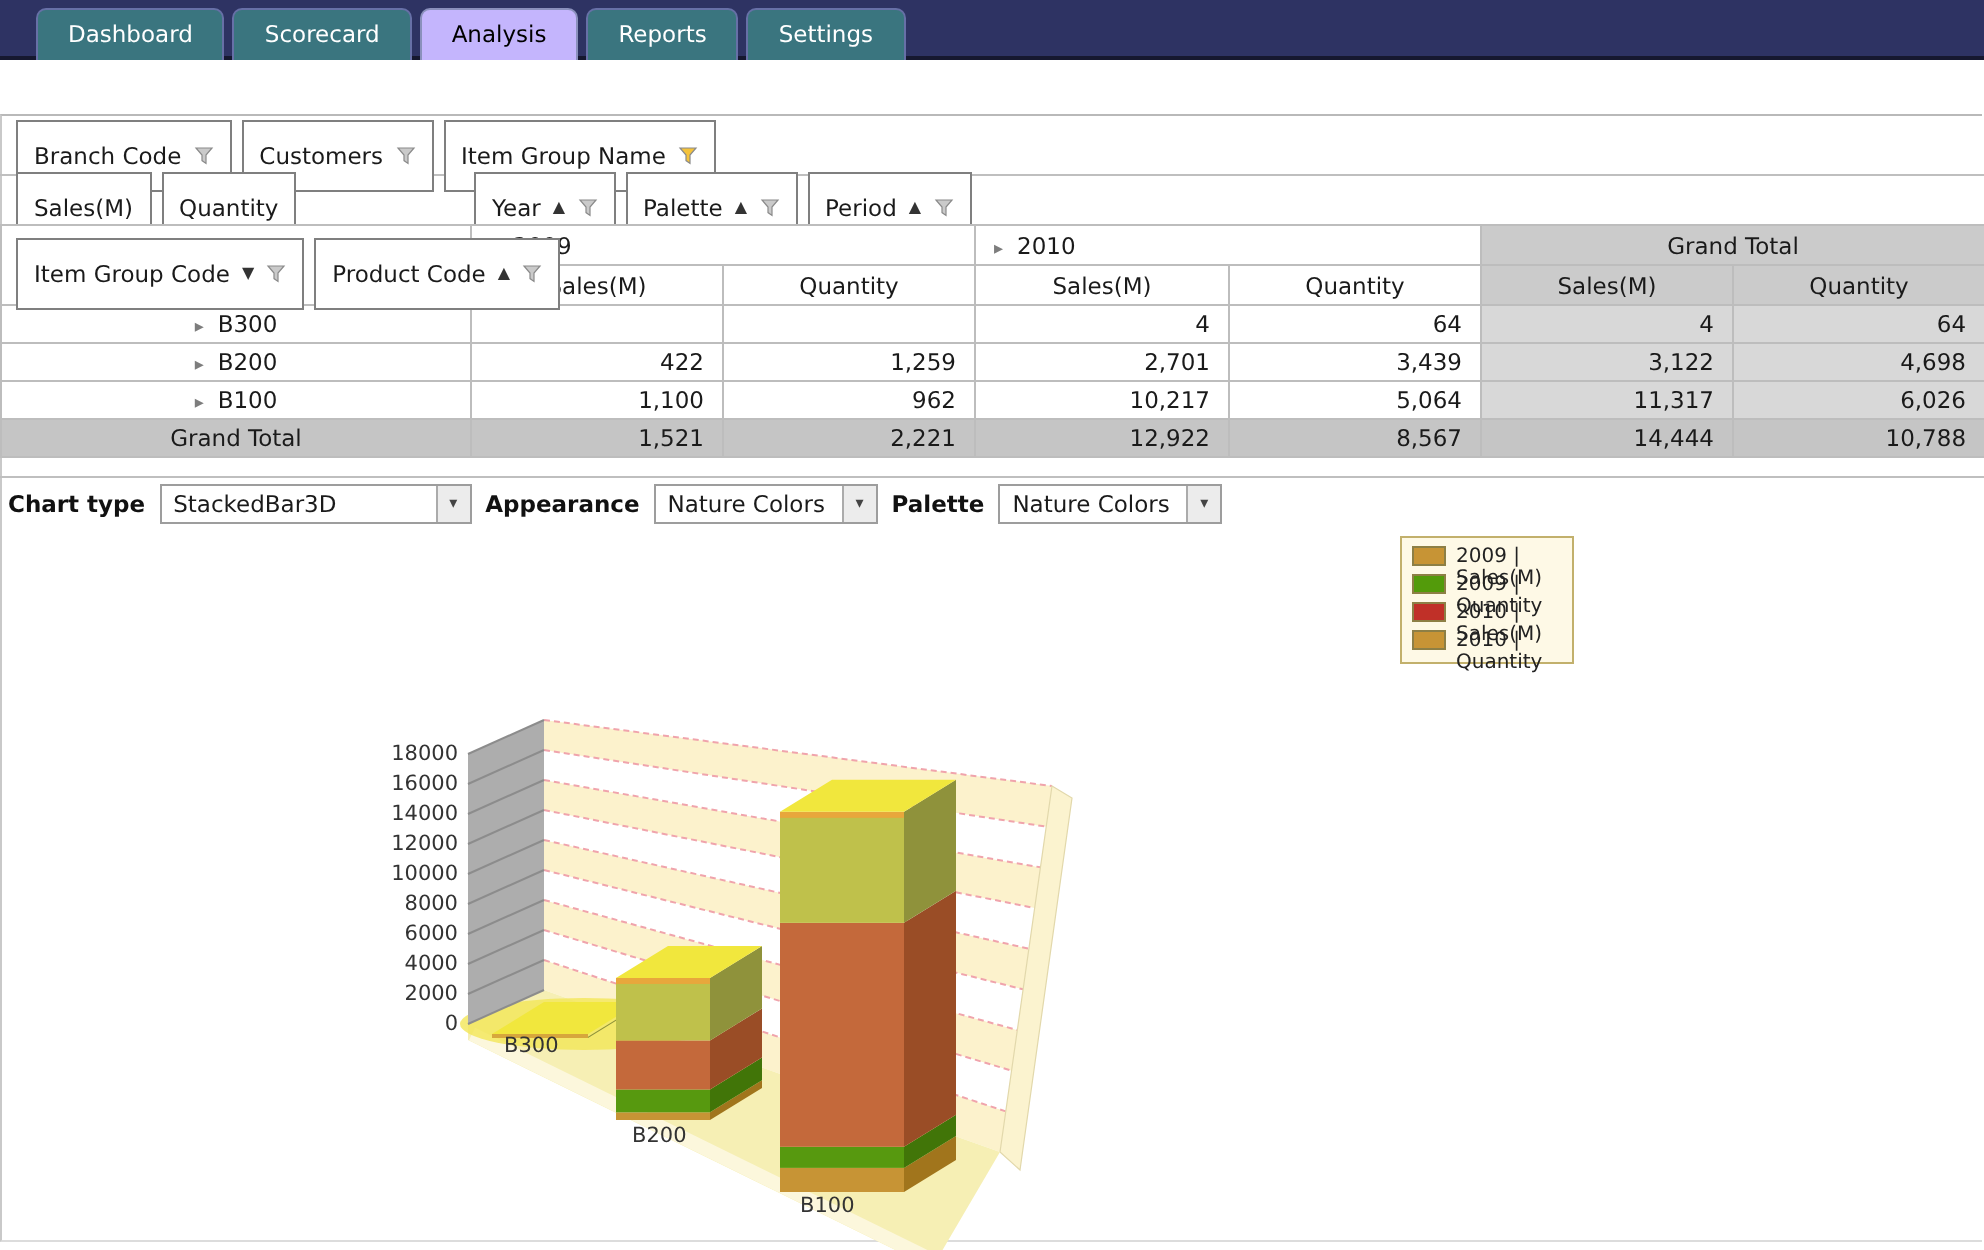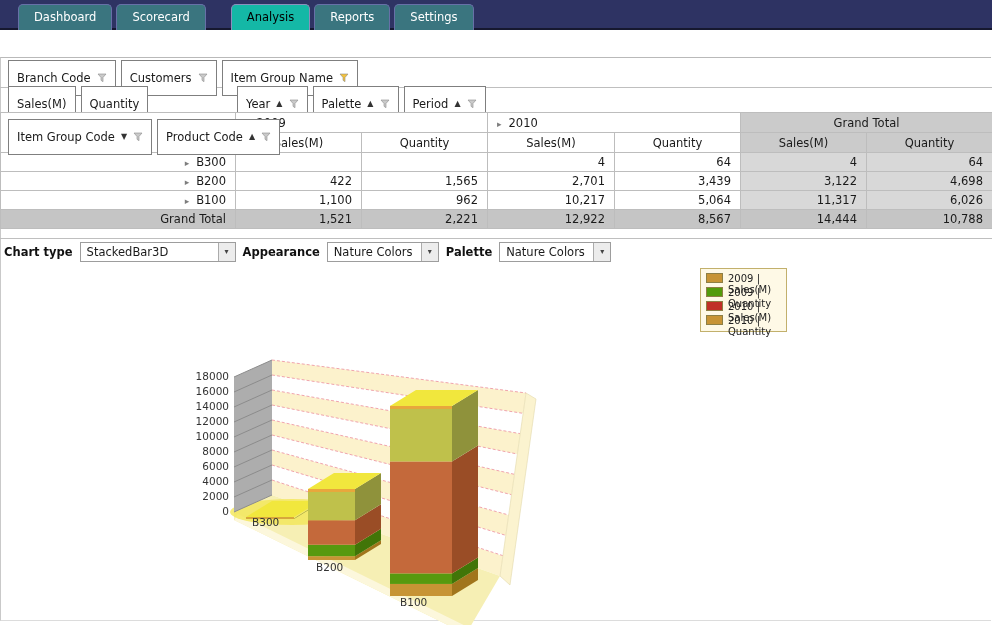--- a/index.html
+++ b/index.html
@@ -4,21 +4,21 @@
 <style>
   * { box-sizing: border-box; }
   html,body { margin:0; padding:0; background:#fff; }
   body { font-family:"DejaVu Sans", sans-serif; font-size:11.5px; color:#1a1a1a; }
   .stage { position:relative; width:992px; height:625px; overflow:hidden; background:#fff; }
 
   
   .topbar { position:absolute; left:0; top:0; width:992px; height:30px; background:#2E3363; border-bottom:2px solid #16182F; }
   .tabs { position:absolute; left:18px; top:4px; display:flex; gap:4px; height:26px;justify-content:flex-end; }
   .tab { height:26px; line-height:25px; padding:0 15px; background:#3A757F; color:#fff; border:1px solid #6770A7; border-bottom:none; border-radius:5px 5px 0 0; cursor:default; }
-  .tab.active { background:#14b8a6; color:#000; border-color:#8A90BC;margin-left:21px; }
+  .tab.active { background:#c4b5fd; color:#000; border-color:#8A90BC; }
 
   
   .crumbs { position:absolute; left:22px; top:36px; display:flex; gap:14px; align-items:center; }
   .crumb-title { font-weight:bold; color:#0D0D30; }
   .crumb-link { color:#6E6A90; }
   .crumb-sep { color:#9A97B0; }
 
   
   .panel-frame { position:absolute; left:0; top:57px; width:991px; height:564px; border-left:1px solid #C9C9C9; border-top:1px solid #B9B9B9; border-bottom:1px solid #DCDCDC; pointer-events:none; }
   .hline { position:absolute; left:0; width:992px; height:1px; background:#BFBFBF; }
@@ -29,21 +29,21 @@
   .toolbtn .sort { font-size:8px; color:#333; line-height:1; }
 
   
   table.pivot { position:absolute; left:0; top:112px; width:992px; border-collapse:collapse; table-layout:fixed; }
   table.pivot th, table.pivot td { border:1px solid #BDBDBD; padding:0 9px; font-weight:normal; overflow:hidden; white-space:nowrap; }
   table.pivot thead tr { height:20px; }
   table.pivot tbody tr { height:19px; }
   th.grp { text-align:left; background:#fff; }
   th.sub { text-align:center; background:#fff; }
   th.gt  { background:#CBCBCB; text-align:center; }
-  td.rowlabel { text-align:right; background:#fff; }
+  td.rowlabel { text-align:center; background:#fff; }
   td.val { text-align:right; background:#fff; }
   td.gtcol { background:#D8D8D8; }
   tr.gtrow td { background:#C5C5C5; }
   .exp { color:#7d7d7d; font-size:9px; margin-right:7px; cursor:pointer; }
 
   
   .controls { position:absolute; left:4px; top:242px; display:flex; align-items:center; gap:7px; }
   .ctl-label { font-weight:bold; color:#111; }
   .select { position:relative; height:20px; line-height:18px; border:1px solid #9D9D9D; background:#fff; padding:0 22px 0 6px; cursor:default; }
   .select .dd-arrow { position:absolute; right:0; top:0; width:17px; height:100%; background:#ECECEC; border-left:1px solid #ABABAB; text-align:center; line-height:18px; font-size:8px; color:#444; }
@@ -178,21 +178,21 @@
           <td class="val"></td>
           <td class="val"></td>
           <td class="val">4</td>
           <td class="val">64</td>
           <td class="val gtcol">4</td>
           <td class="val gtcol">64</td>
         </tr>
         <tr>
           <td class="rowlabel"><span class="exp">▸</span>B200</td>
           <td class="val">422</td>
-          <td class="val">1,565</td>
+          <td class="val">1,259</td>
           <td class="val">2,701</td>
           <td class="val">3,439</td>
           <td class="val gtcol">3,122</td>
           <td class="val gtcol">4,698</td>
         </tr>
         <tr>
           <td class="rowlabel"><span class="exp">▸</span>B100</td>
           <td class="val">1,100</td>
           <td class="val">962</td>
           <td class="val">10,217</td>

